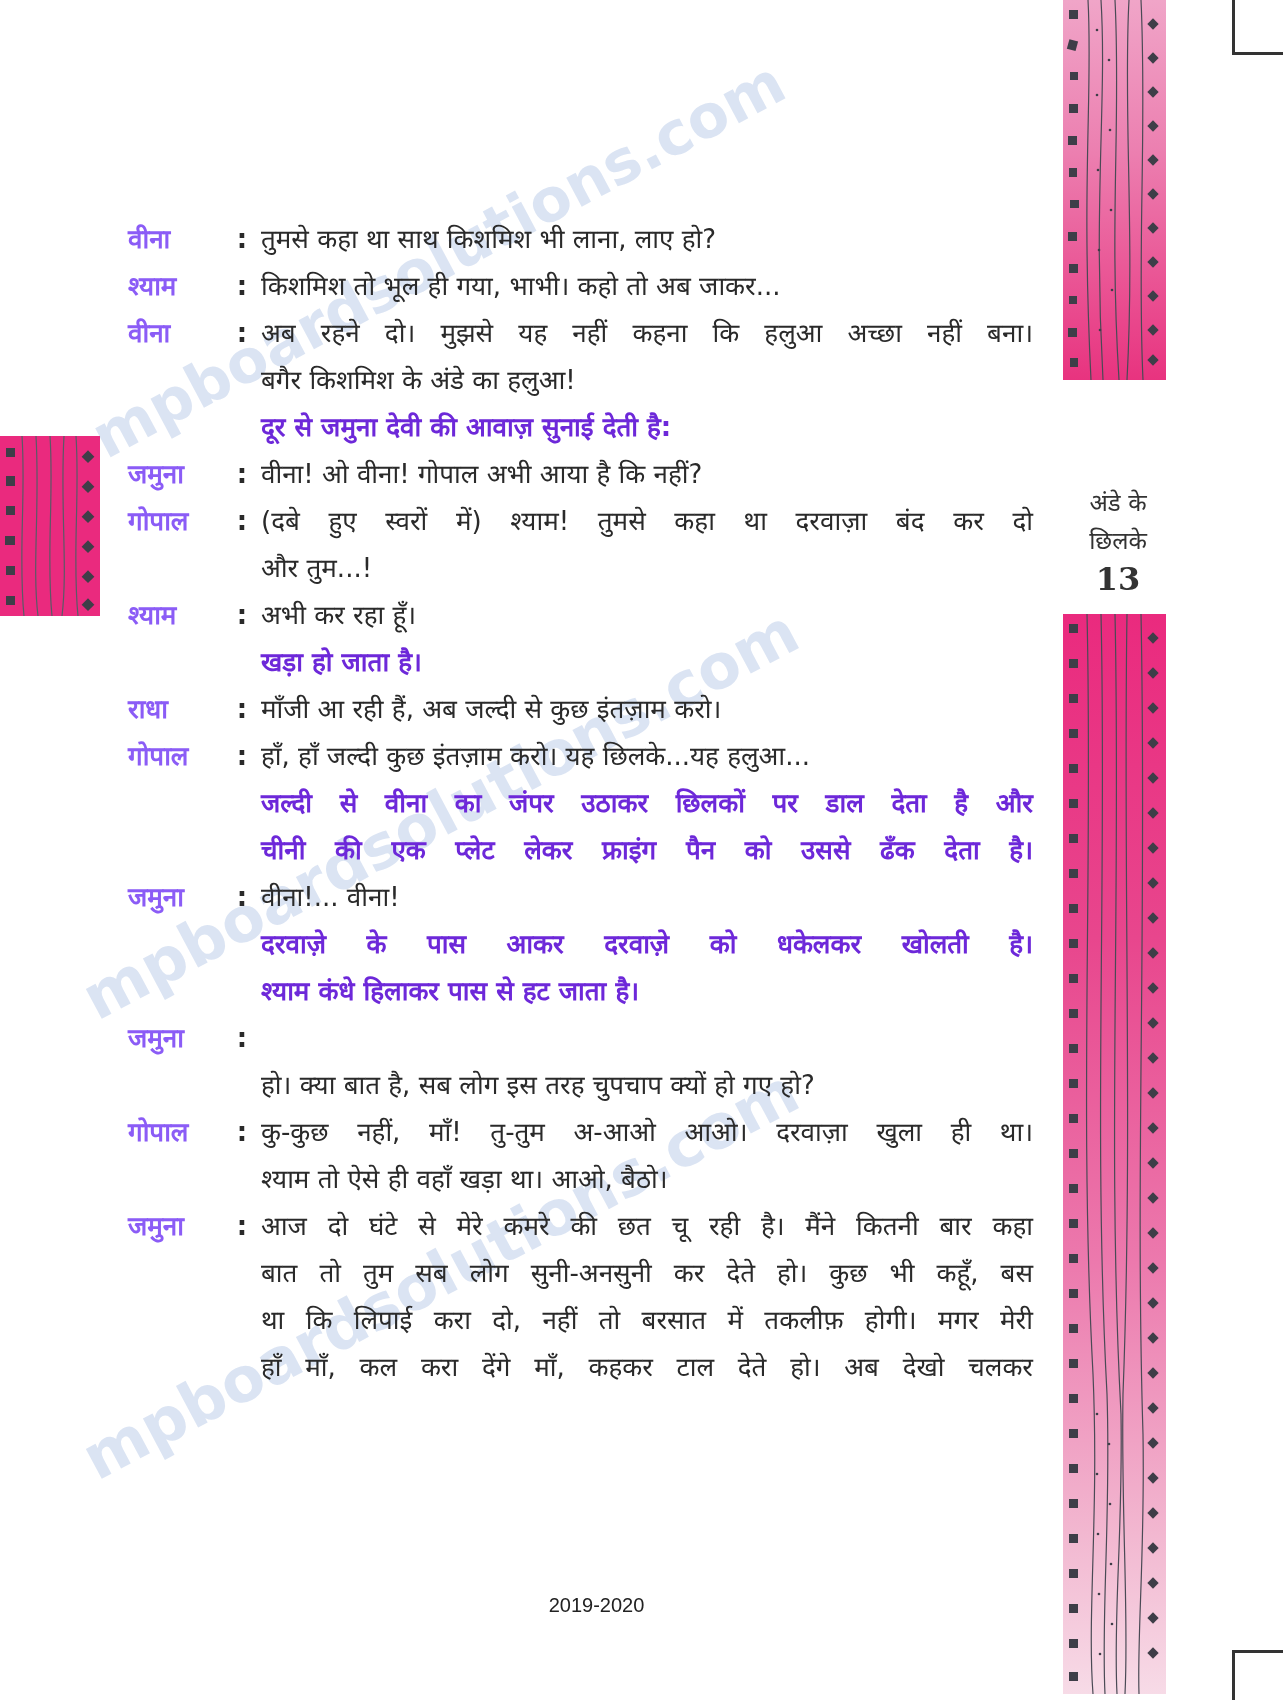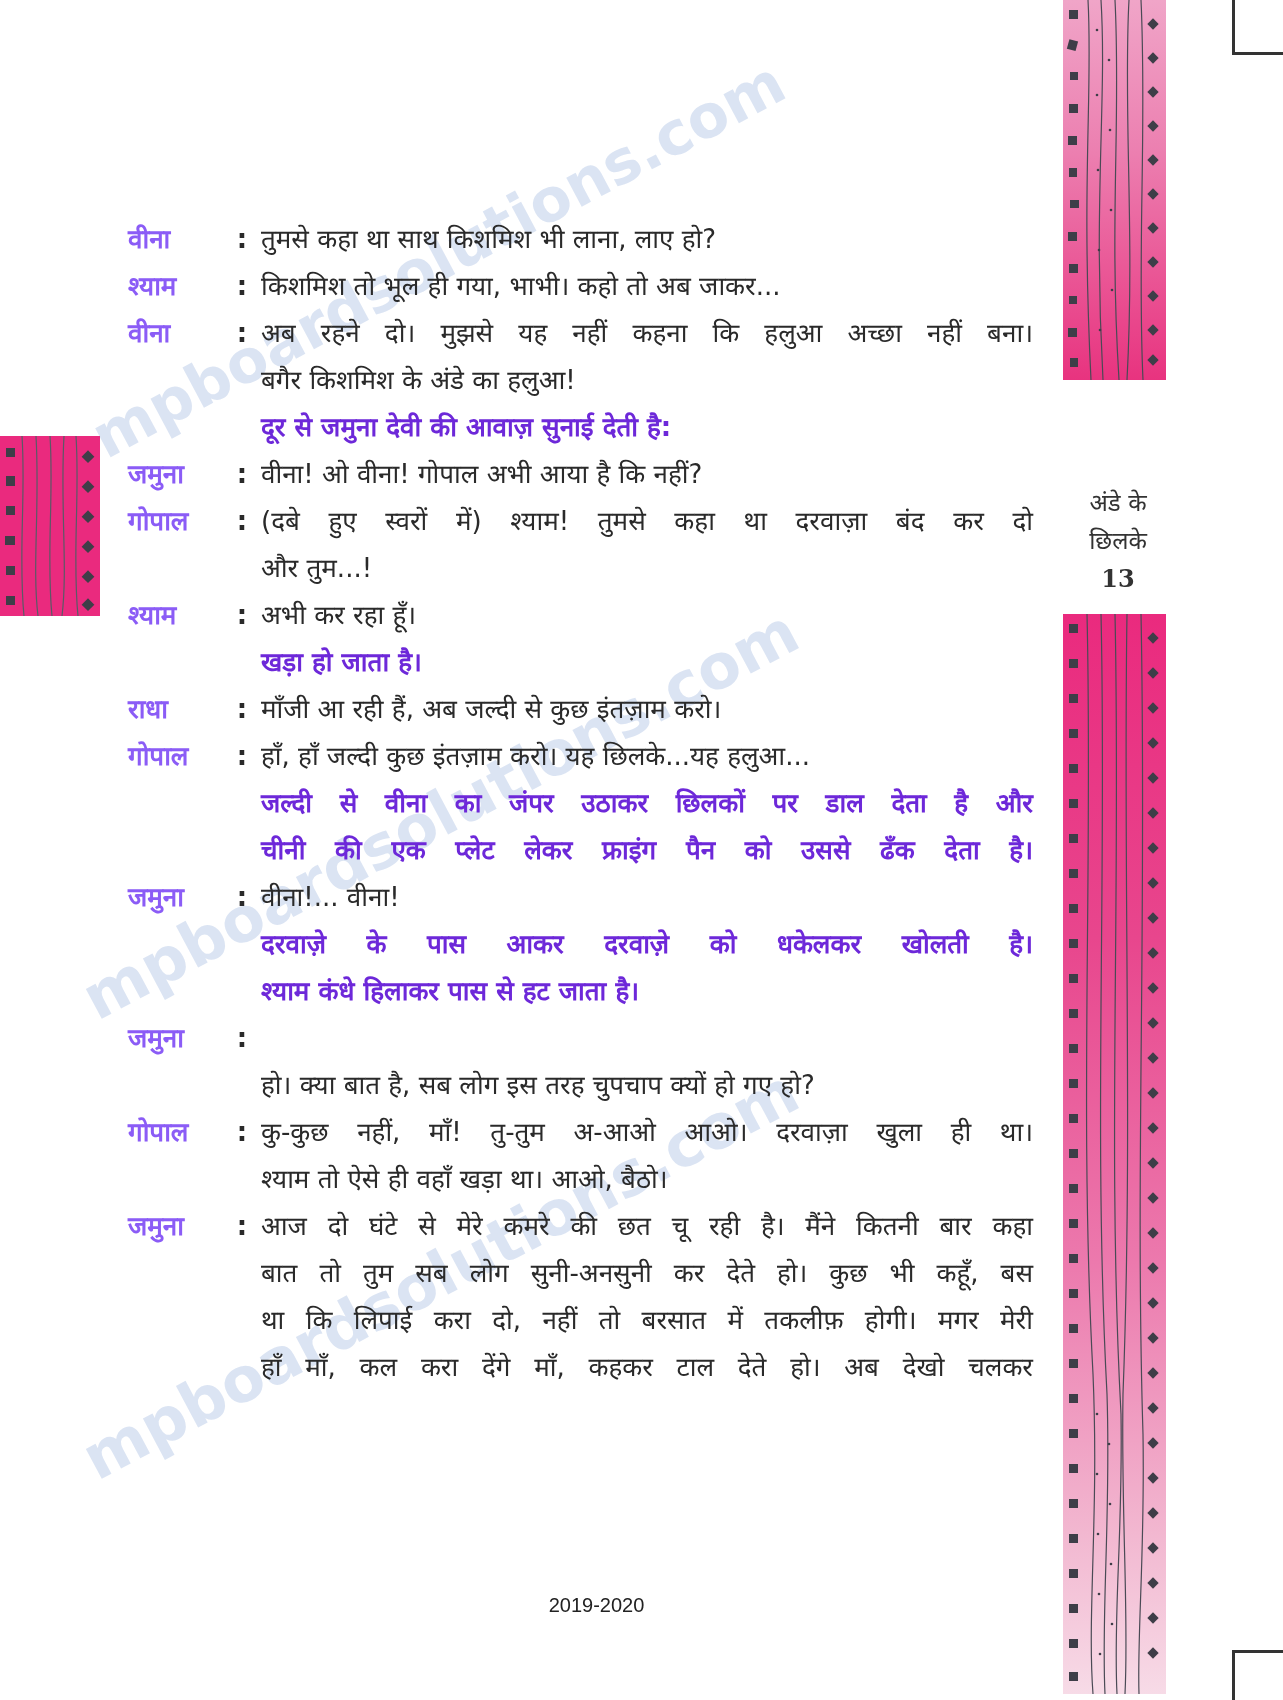--- a/index.html
+++ b/index.html
@@ -20,21 +20,21 @@
   .strip-right-top { left:1063px; top:0; width:103px; height:380px;
     background: linear-gradient(180deg,#f0a5c8 0%, #ec7fb0 40%, #e8337f 100%); }
   .strip-left { left:0; top:436px; width:100px; height:180px; background:#ea2a7e; }
   .strip-right-bottom { left:1063px; top:614px; width:103px; height:1080px;
     background: linear-gradient(180deg,#ea2a7e 0%, #e8468d 30%, #ec79ad 60%, #f2b7d0 85%, #f7dbe7 100%); }
 
   .chapter-label {
     position:absolute; left:1063px; top:484px; width:110px; text-align:center;
     font-family:"DejaVu Serif", serif; font-size:24px; line-height:38px; color:#333;
   }
-  .chapter-label .num { font-weight:bold; font-size:24px; }
+  .chapter-label .num { font-weight:bold; font-size:32px; }
 
   .content { position:absolute; left:128px; top:216px; width:905px; }
   .row { display:flex; font-size:26px; line-height:47px; }
   .speaker { width:95px; font-weight:bold; color:#8b5cf6; white-space:nowrap; }
   .colon { width:38px; text-align:center; font-weight:bold; }
   .text { flex:1; text-align:justify; text-align-last:left; }
   .cont { padding-left:133px; }
   .stage { padding-left:133px; font-weight:bold; color:#6d28d9; }
   .justify-full { text-align-last:justify; }
 

